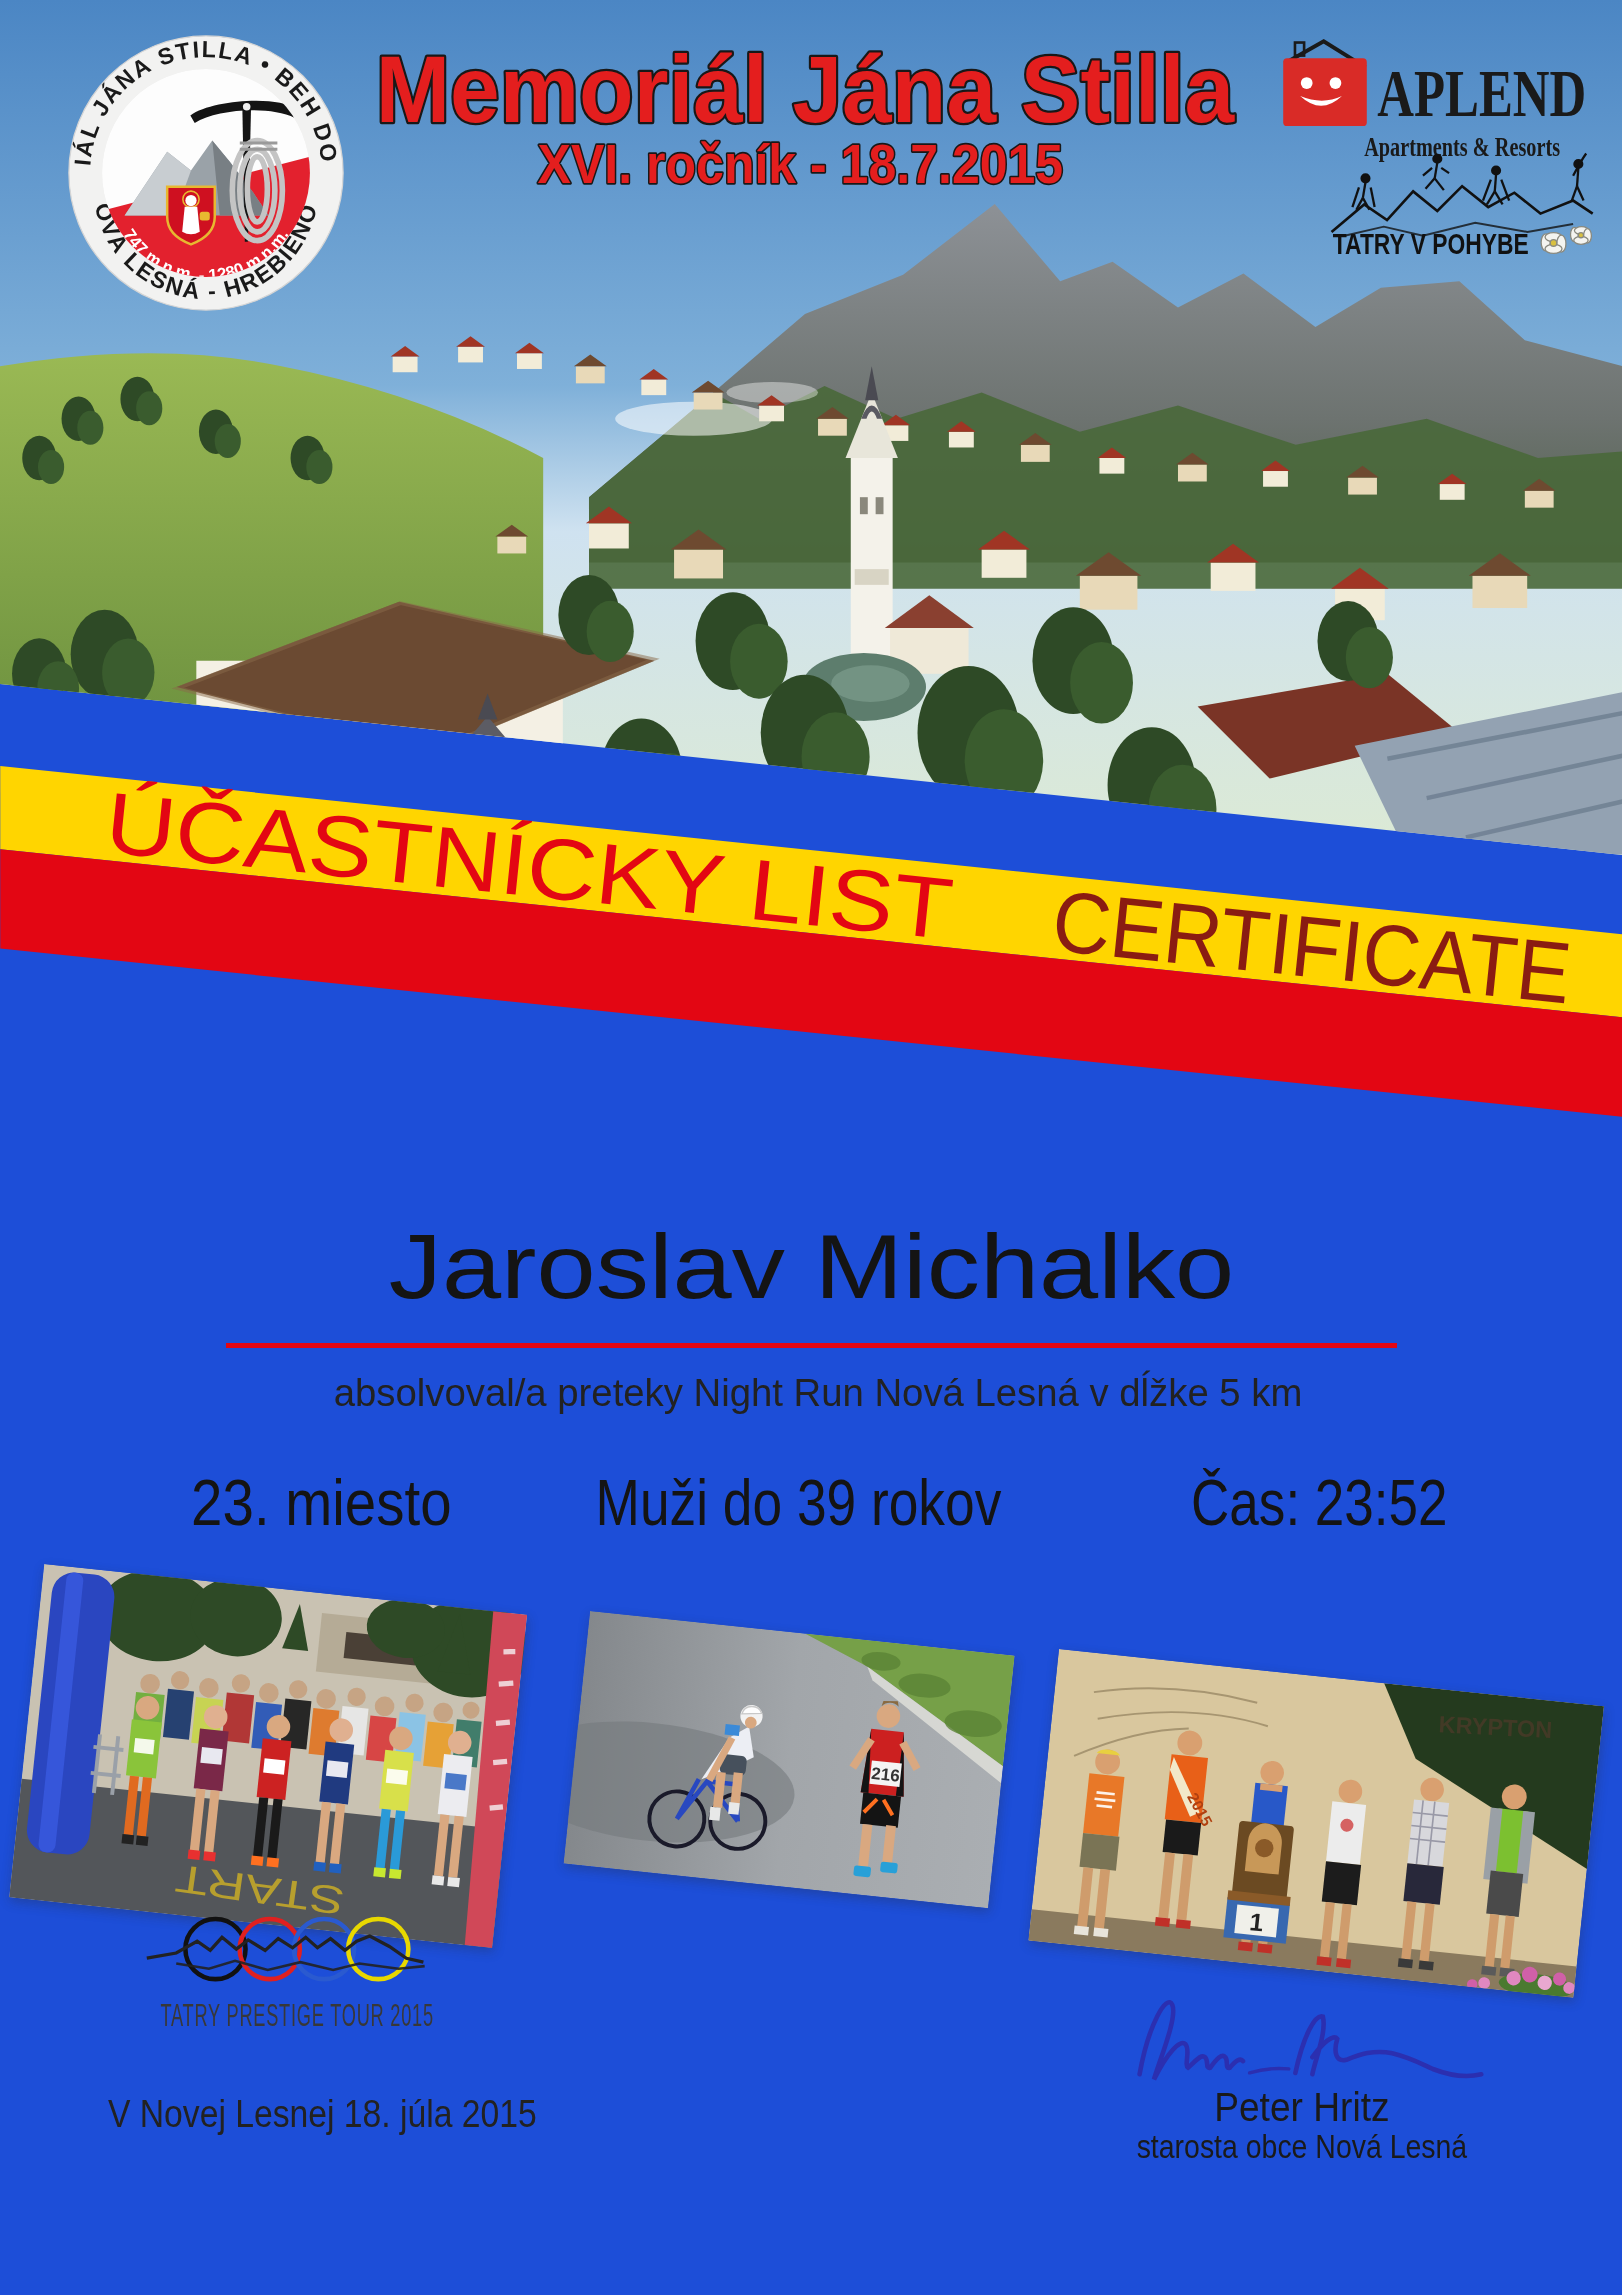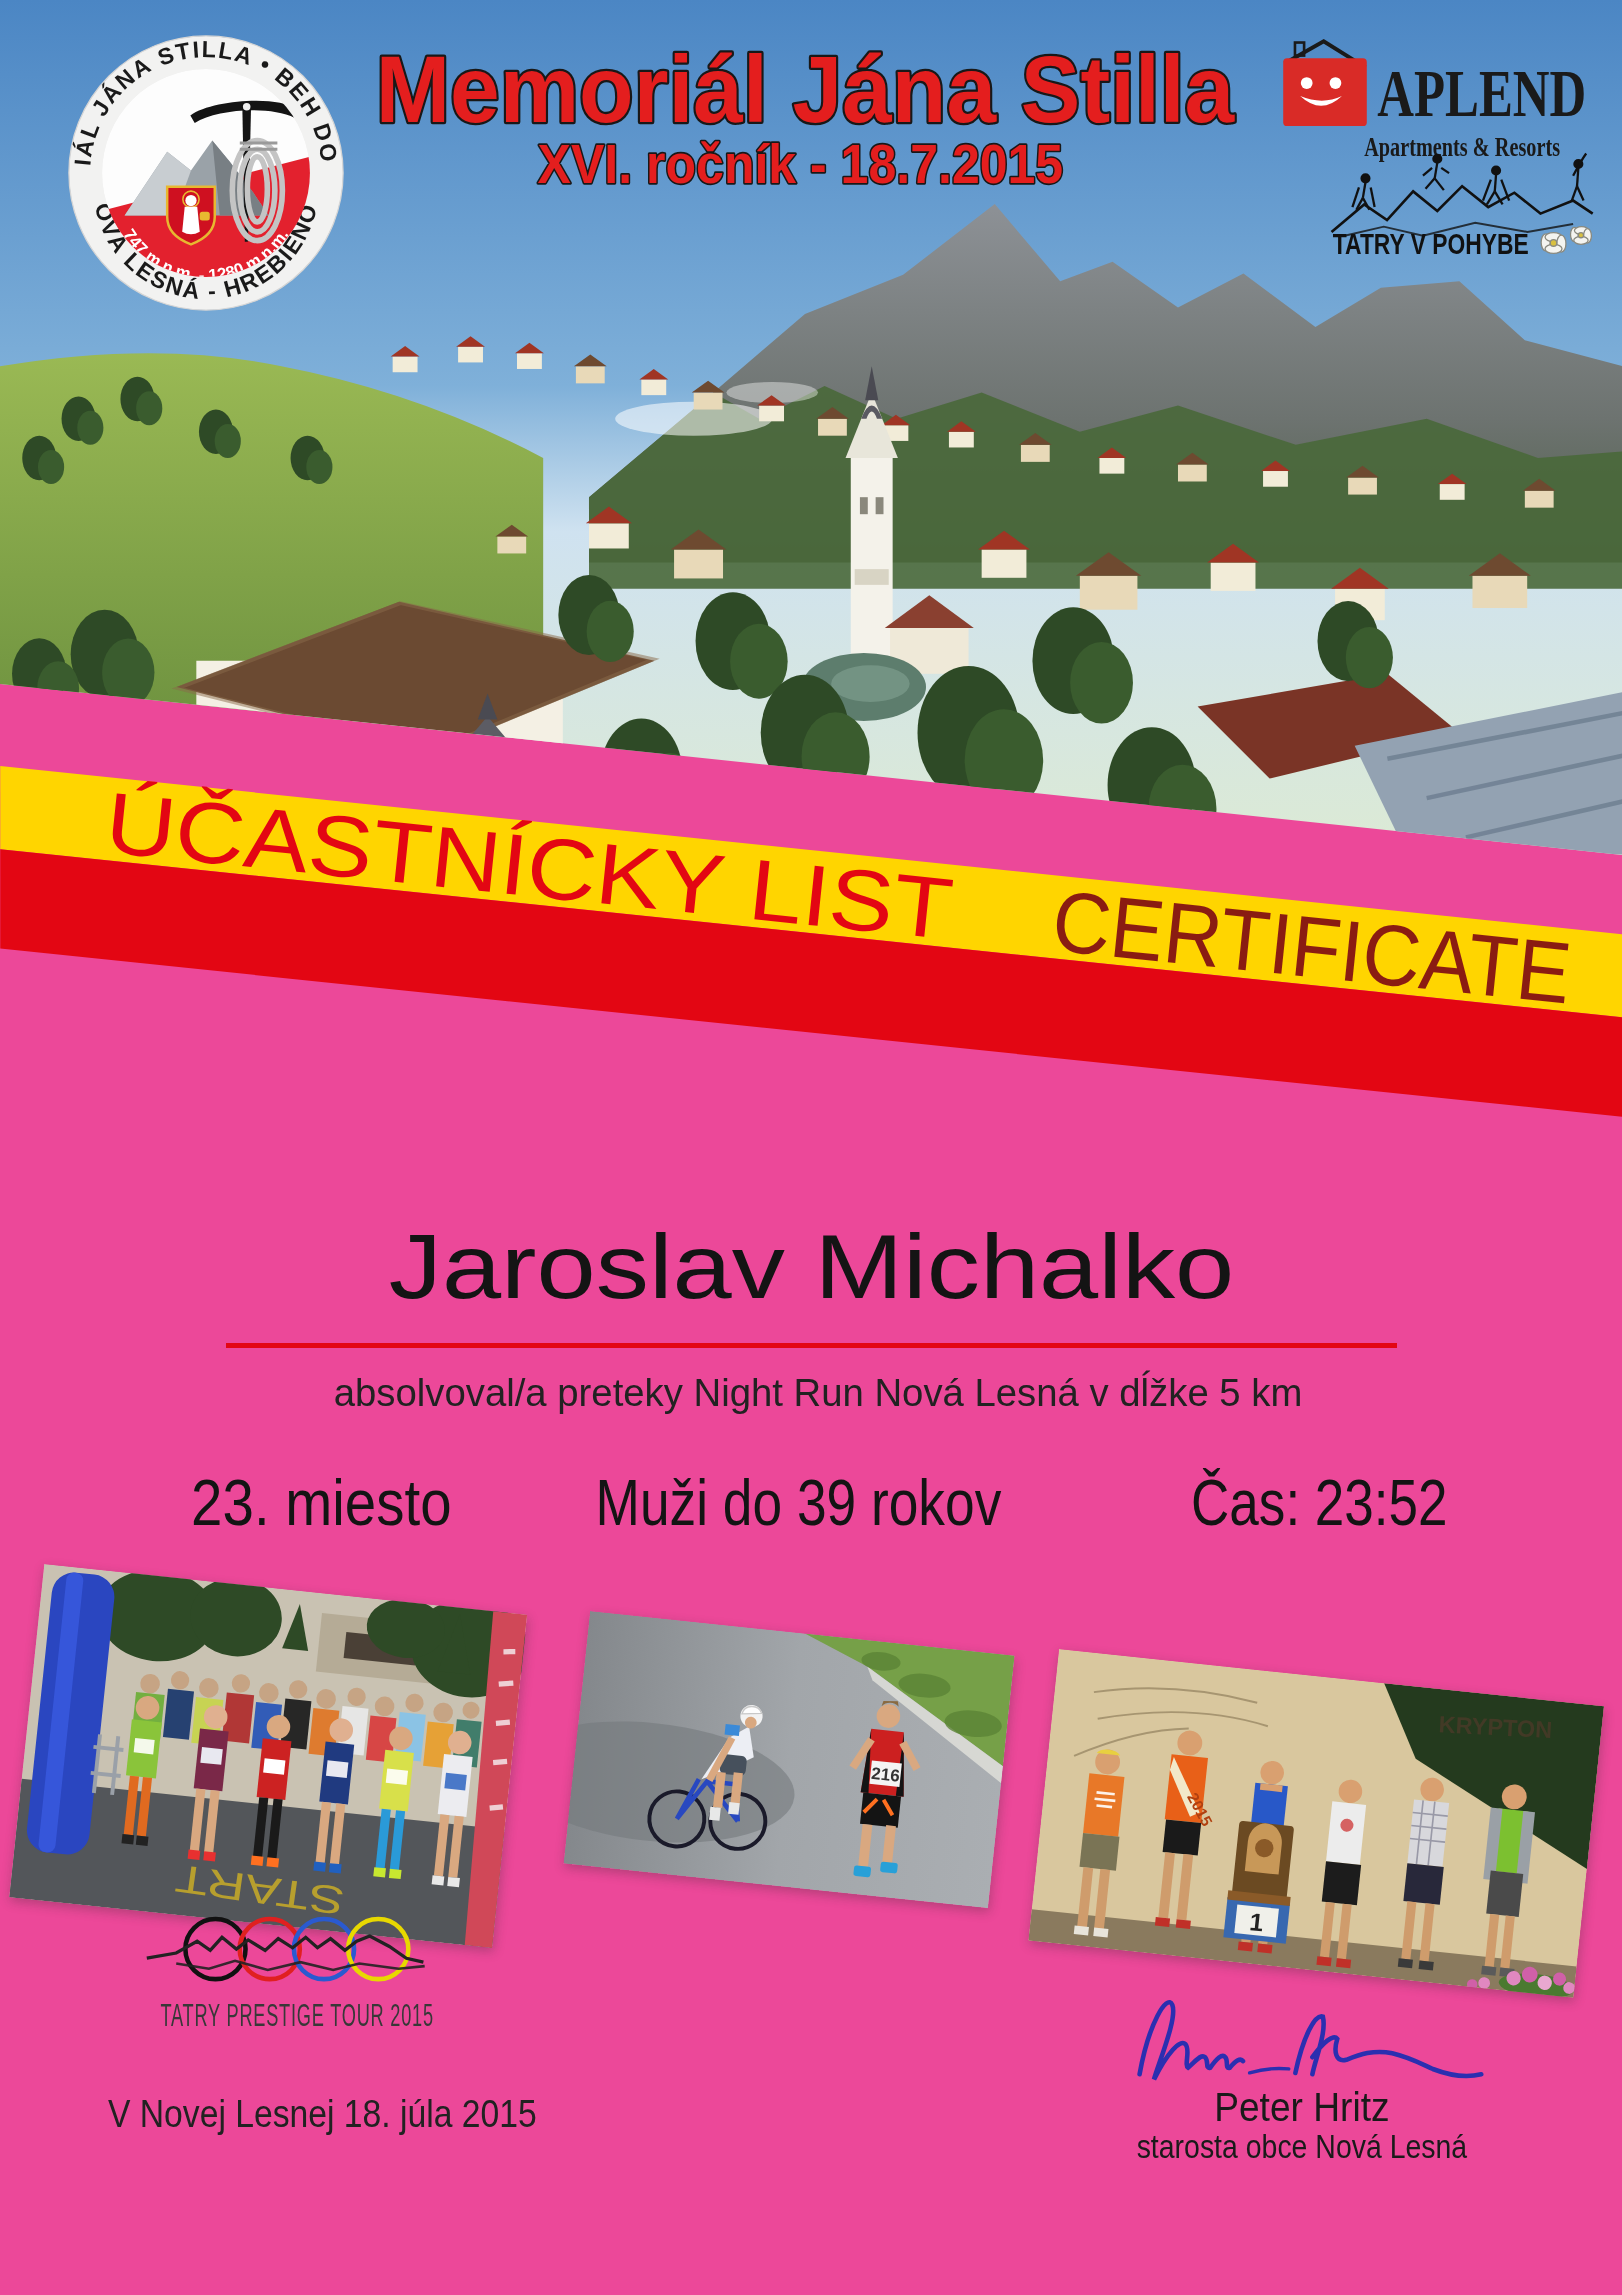--- a/index.html
+++ b/index.html
@@ -1,16 +1,16 @@
 <!DOCTYPE html>
 <html style="font-size:10.5px"><head>
 <meta charset="utf-8">
 <style>
   html,body{margin:0;padding:0;background:#cfd1d4;}
-  #page{position:relative;width:1623px;height:2295px;background:#ec4899;overflow:hidden;
+  #page{position:relative;width:1623px;height:2295px;background:#1d4ed8;overflow:hidden;
         font-family:"Liberation Sans",sans-serif;}
   .abs{position:absolute;}
   svg text{font-family:"Liberation Sans",sans-serif;}
   .serif{font-family:"Liberation Serif",serif;}
   .photo{position:absolute;transform-origin:top left;box-shadow:1.3px 3.9px 10.5px rgba(40,40,40,.28);}
   .photo svg{display:block;}
 </style>
 </head>
 <body>
 

